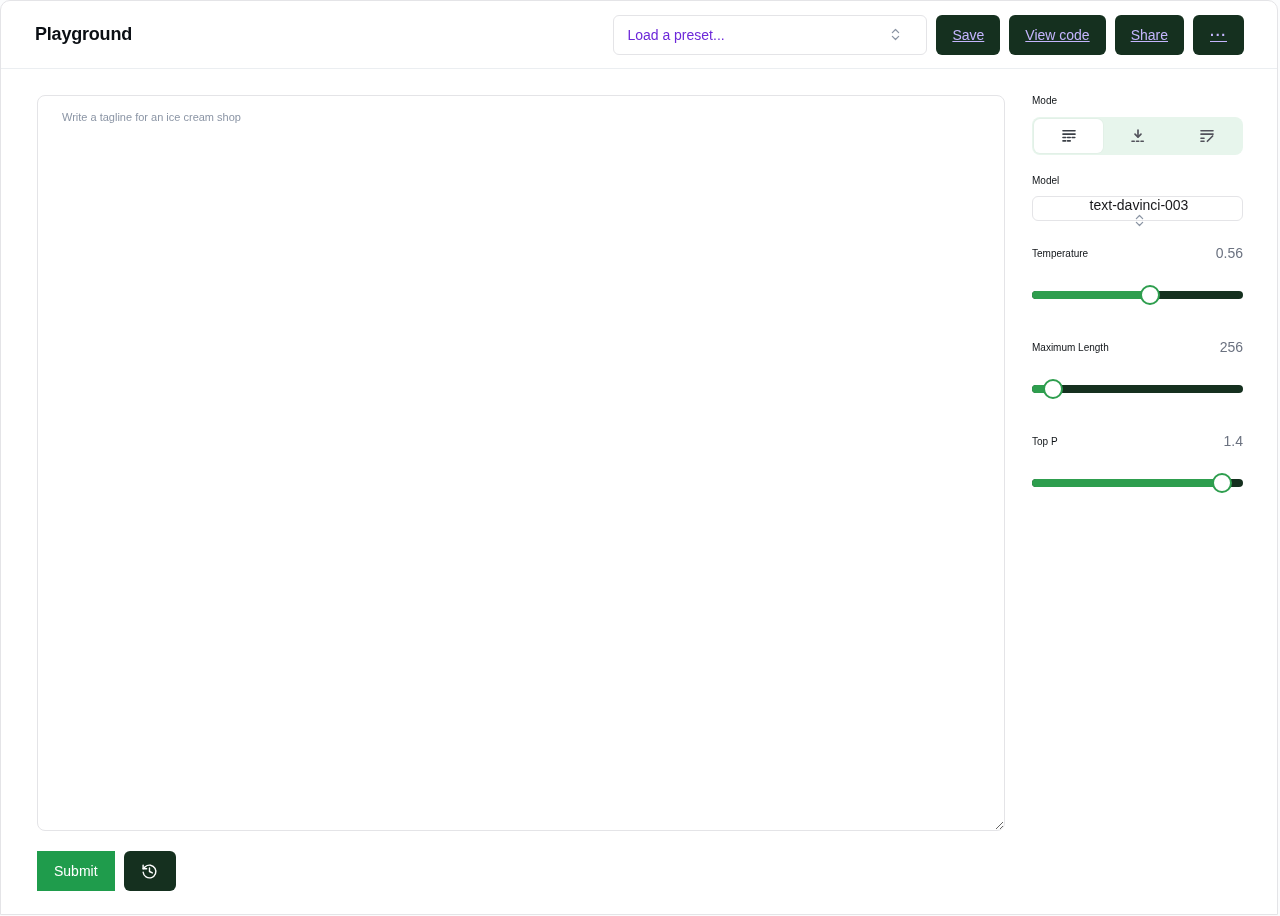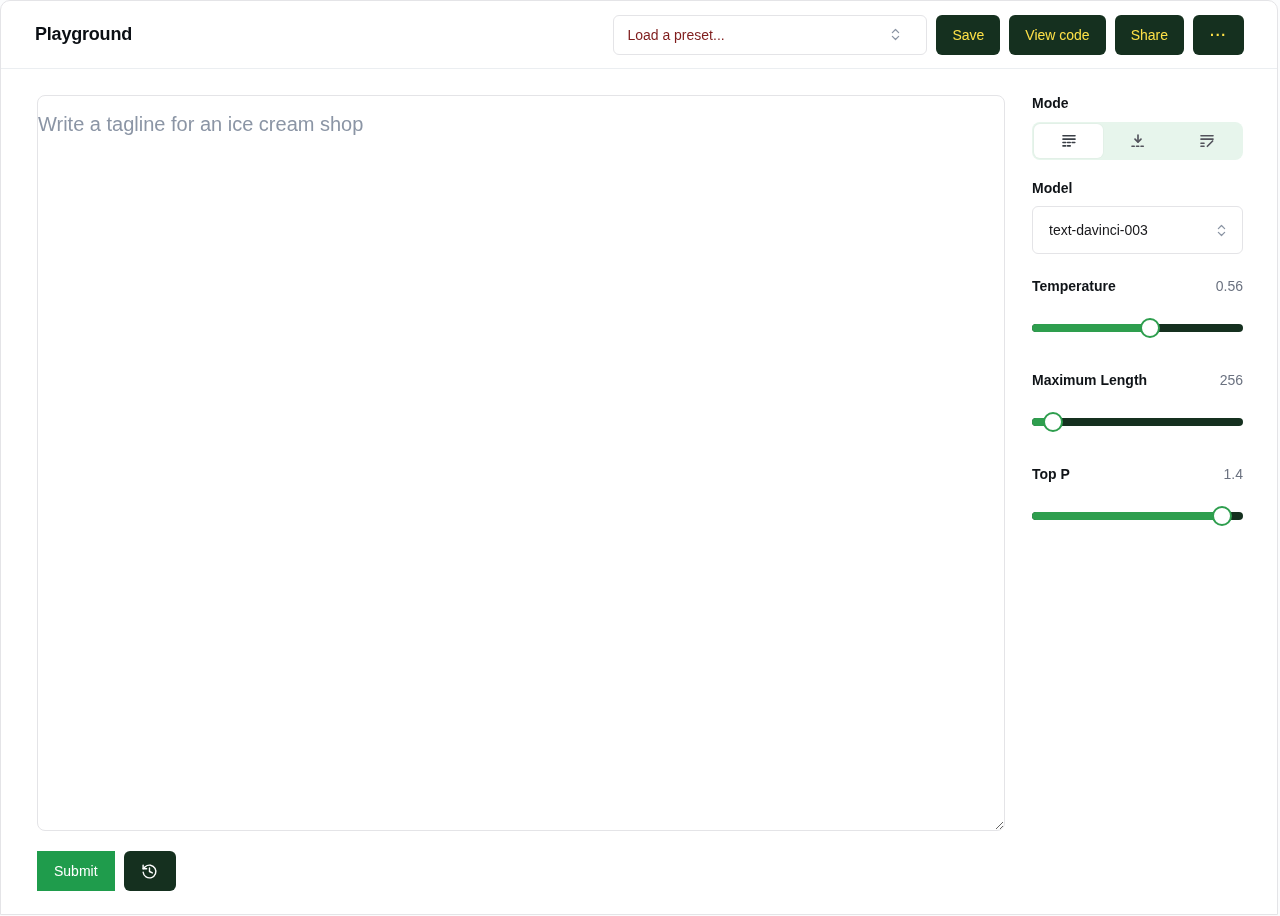--- a/index.html
+++ b/index.html
@@ -31,76 +31,76 @@
     padding:0 33px 0 34px;
     border-bottom:1px solid #ebeef1;
   }
   .title{font-size:18px;font-weight:700;letter-spacing:-0.2px;}
   .header-right{display:flex;align-items:center;gap:9px;}
   .preset-select{
     width:314px;height:40px;
     border:1px solid var(--border);border-radius:6px;
     display:flex;align-items:center;justify-content:space-between;
     padding:0 23px 0 13px;background:#fff;cursor:pointer;
-    font-size:14px;color:#7f1d1d;
+    font-size:14px;color:#6d28d9;
   }
   .chev-updown{color:#8a94a3;display:flex;align-items:center;}
   .btn-dark{
     height:40px;border:none;border-radius:6px;
-    background:var(--primary-dark);color:#fde047;
-    font-family:"Liberation Sans", sans-serif;
-    font-size:14px;font-weight:500;padding:0 16px;cursor:pointer;
+    background:var(--primary-dark);color:#c4b5fd;
+    font-family:"Liberation Sans", sans-serif;
+    font-size:14px;font-weight:500;padding:0 16px;cursor:pointer;text-decoration:underline;
   }
   .btn-dots{padding:0 17px;font-weight:700;letter-spacing:1px;font-size:14px;}
   
   .main{
     flex:1;display:flex;gap:27px;
     padding:26px 34px 26px 36px;
   }
   .left-col{flex:1;display:flex;flex-direction:column;}
   .prompt-textarea{
     width:100%;height:736px;
     border:1px solid var(--border);border-radius:8px;
-    padding:14px 0;resize:both;
-    font-family:"Liberation Sans", sans-serif;
-    font-size:20px;color:#0c4a6e;outline:none;
+    padding:14px 24px;resize:both;
+    font-family:"Liberation Sans", sans-serif;
+    font-size:11px;color:#0c4a6e;outline:none;
     line-height:1.4;
   }
   .prompt-textarea::placeholder{color:#8b95a5;}
   .footer-row{margin-top:20px;display:flex;gap:9px;}
   .btn-submit{
     height:40px;border:none;border-radius:0;
     background:var(--primary);color:#fff;
     font-family:"Liberation Sans", sans-serif;
     font-size:14px;font-weight:500;padding:0 17px;cursor:pointer;
   }
   .btn-history{
     height:40px;width:52px;border:none;border-radius:6px;
     background:var(--primary-dark);color:#fff;cursor:pointer;
     display:flex;align-items:center;justify-content:center;
   }
   
   .sidebar{width:211px;flex:0 0 211px;display:flex;flex-direction:column;}
-  .side-label{font-size:14px;font-weight:700;color:#101418;}
+  .side-label{font-size:10px;font-weight:400;color:#101418;}
   .mode-group{
     margin-top:11px;height:38px;background:var(--mint);
     border-radius:8px;display:flex;padding:2px;
   }
   .mode-item{
     flex:1;display:flex;align-items:center;justify-content:center;
     border-radius:6px;cursor:pointer;color:#52525b;
   }
   .mode-item.selected{background:#ffffff;color:#3a3f46;box-shadow:0 0 0 1px rgba(0,0,0,0.02);}
   .model-label{margin-top:20px;}
   .model-select{
-    margin-top:10px;height:48px;
+    margin-top:10px;height:25px;
     border:1px solid var(--border);border-radius:6px;
     display:flex;align-items:center;justify-content:space-between;
     padding:0 13px 0 16px;background:#fff;cursor:pointer;
-    font-size:14px;color:#18181b;
+    font-size:14px;color:#18181b;flex-direction:column;
   }
   .slider-group{margin-top:34px;}
   .slider-group.first{margin-top:24px;}
   .slider-head{display:flex;align-items:center;justify-content:space-between;}
   .slider-value{font-size:14px;color:var(--muted);}
   .slider{position:relative;margin-top:24px;height:20px;cursor:pointer;}
   .slider .track{
     position:absolute;left:0;right:0;top:6px;height:8px;
     border-radius:4px;background:var(--primary-dark);
   }

